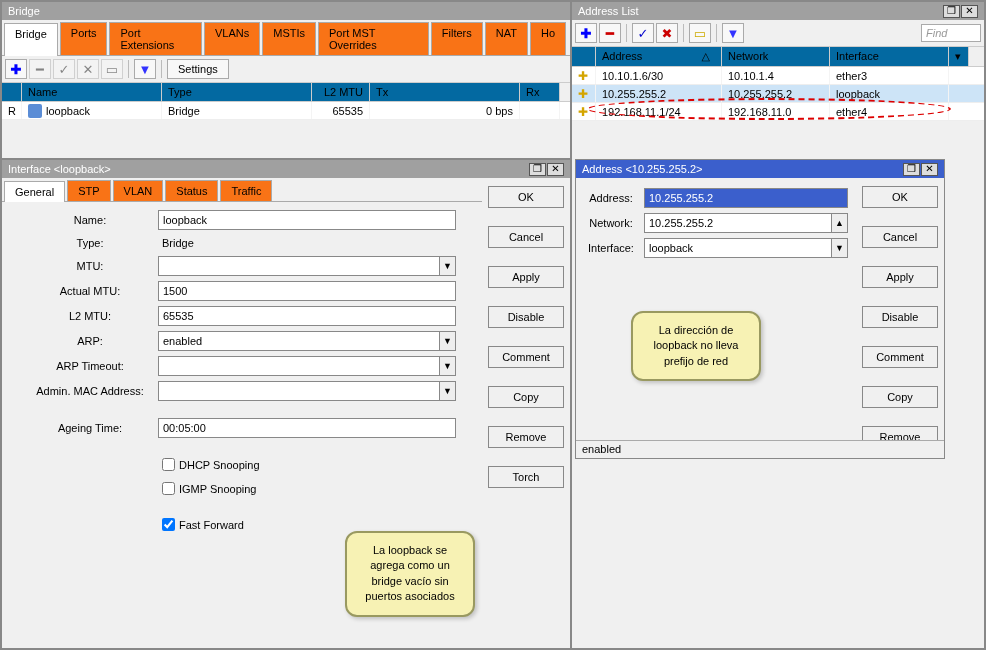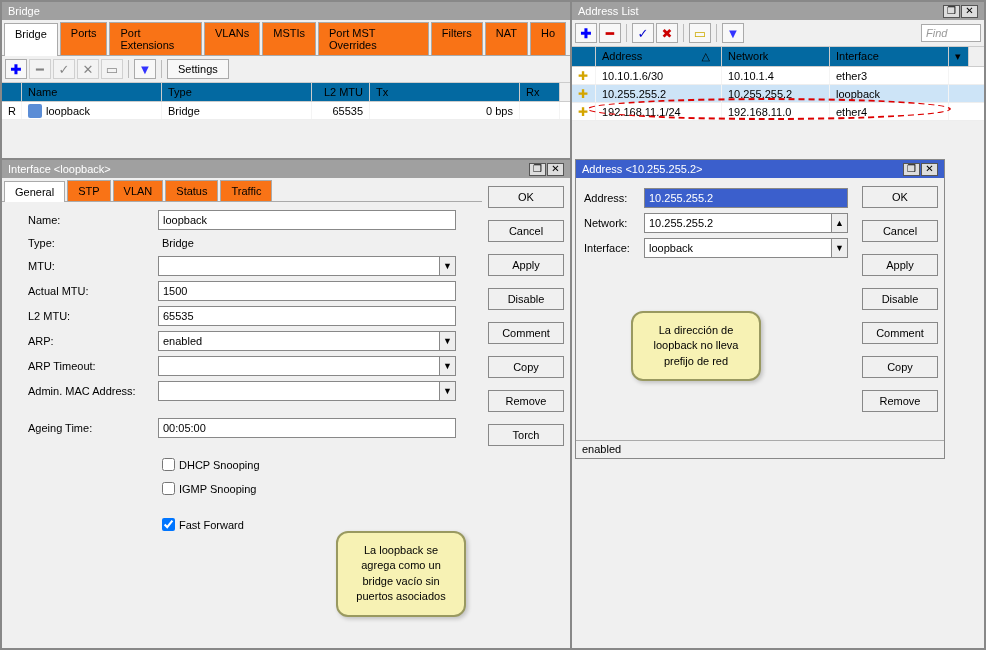--- a/index.html
+++ b/index.html
@@ -108,21 +108,21 @@
   .form {
     padding: 8px 26px;
   }
   .frow {
     display: flex;
     align-items: center;
     margin-bottom: 5px;
   }
   .flabel {
     width: 130px;
-    text-align: left;
+    text-align: center;
     padding-right: 6px;
     font-size: 11px;
   }
   .finput {
     flex: 1;
     border: 1px solid #888;
     padding: 2px 4px;
     font-size: 11px;
     height: 20px;
     background: #fff;
@@ -137,21 +137,21 @@
     background: #eee;
     display: flex; align-items: center; justify-content: center;
     font-size: 9px;
     cursor: pointer;
   }
   .sidebtns {
     width: 88px;
     padding: 8px 6px;
     display: flex;
     flex-direction: column;
-    gap: 12px;
+    gap: 18px;
   }
   .sbtn {
     border: 1px solid #888;
     background: #f0f0f0;
     padding: 4px 0;
     text-align: center;
     font-size: 11px;
     cursor: pointer;
   }
   .callout {
@@ -456,19 +456,19 @@
       <div class="sbtn">Comment</div>
       <div class="sbtn">Copy</div>
       <div class="sbtn">Remove</div>
     </div>
   </div>
   <div class="statusbar">enabled</div>
 </div>
 
 <div class="highlight-oval" style="left:586px;top:97px;width:364px;height:22px;"></div>
 
-<div class="callout" style="left:335px;top:530px;width:130px;"><span style="white-space:pre-line">La loopback se
+<div class="callout" style="left:344px;top:530px;width:130px;"><span style="white-space:pre-line">La loopback se
 agrega como un
 bridge vacío sin
 puertos asociados</span></div>
 <div class="callout" style="left:630px;top:310px;width:130px;"><span style="white-space:pre-line">La dirección de
 loopback no lleva
 prefijo de red</span></div>
 
 </body></html>

